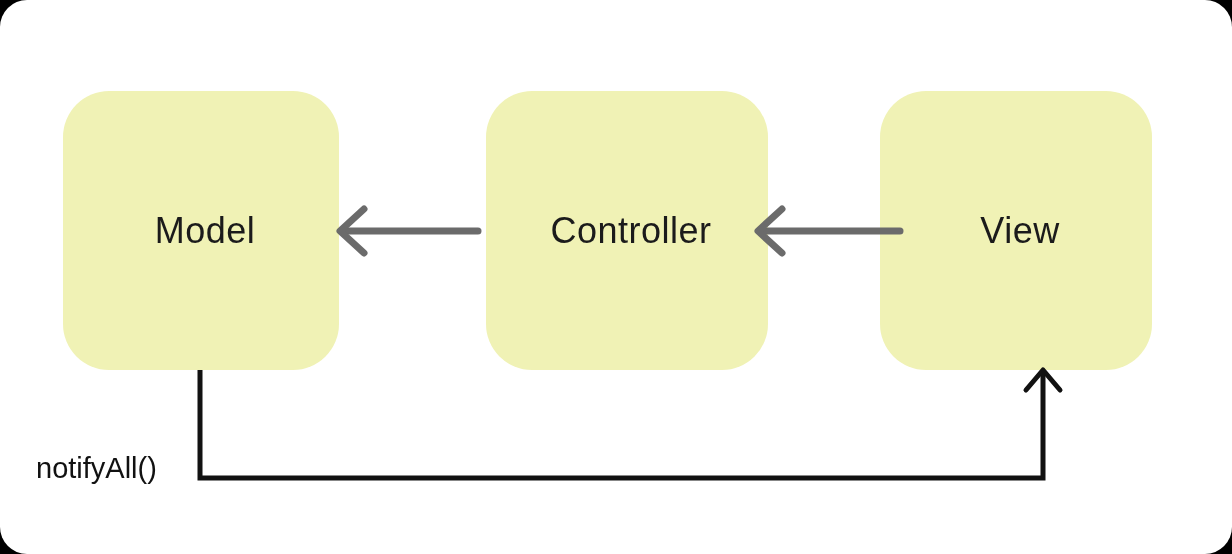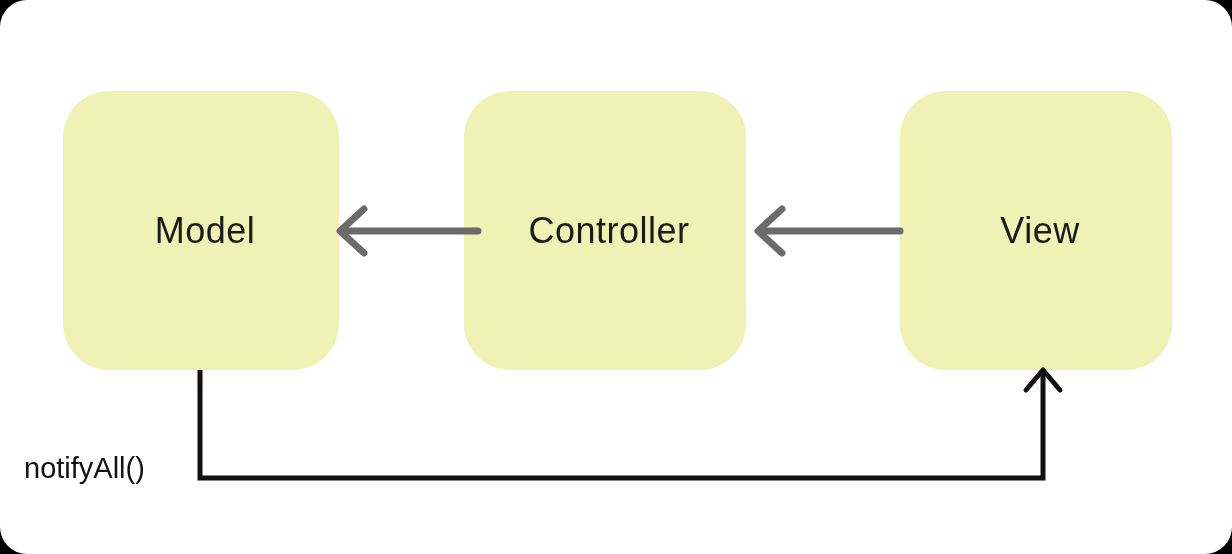--- a/index.html
+++ b/index.html
@@ -26,36 +26,36 @@
     justify-content: center;
   }
   .node-label {
     font-size: 36px;
     font-weight: 400;
     color: #1b1b1b;
     letter-spacing: 0.5px;
     margin-left: 8px;
   }
   .node-model      { left: 63px;  width: 276px; }
-  .node-controller { left: 464px; width: 282px; align-items: center; }
-  .node-view       { left: 900px; width: 272px; }
+  .node-controller { left: 486px; width: 282px; align-items: center; }
+  .node-view       { left: 880px; width: 272px; }
   .edges-svg {
     position: absolute;
     left: 0; top: 0;
     width: 1232px;
     height: 554px;
     pointer-events: none;
   }
   .edge-label {
     position: absolute;
     font-size: 29px;
     color: #111111;
     white-space: nowrap;
   }
-  .edge-label-notifyall { left: 24px;  top: 452px; }
+  .edge-label-notifyall { left: 36px;  top: 452px; }
   .edge-label-update    { left: 1074px; top: 456px; }
 </style>
 </head>
 <body>
 
 <div class="canvas">
 
   <div class="node node-model" style="background-color: rgb(240, 242, 181);">
     <span class="node-label">Model</span>
   </div>

